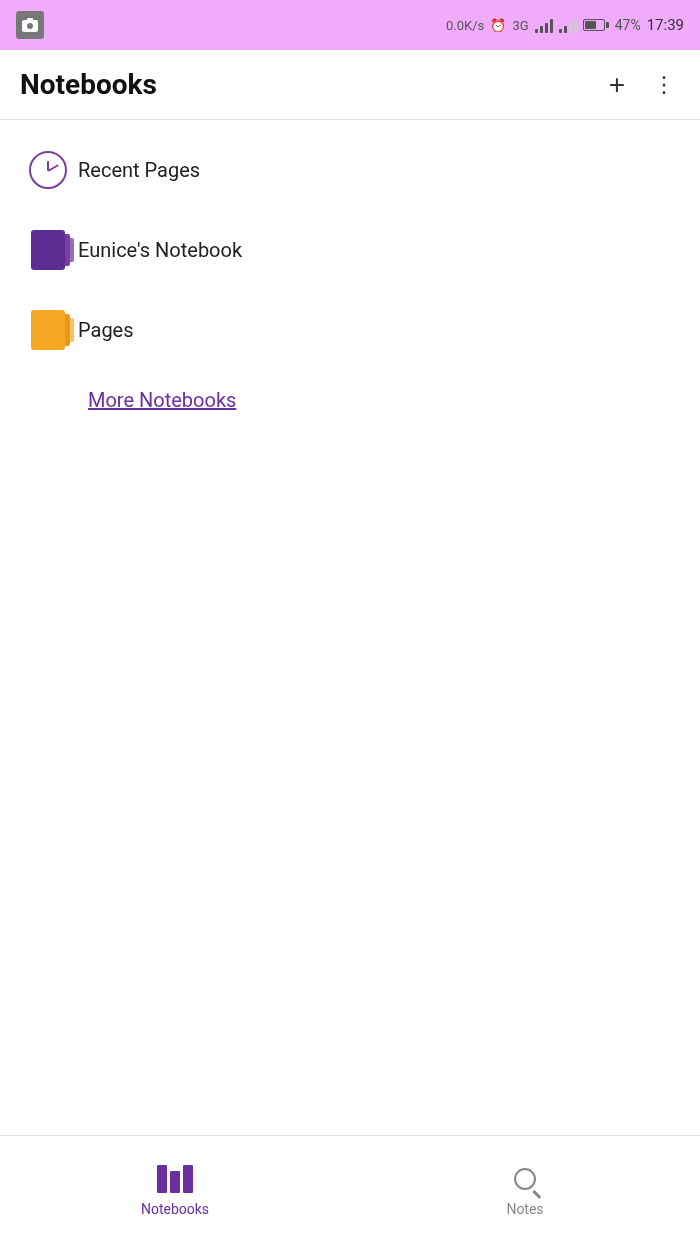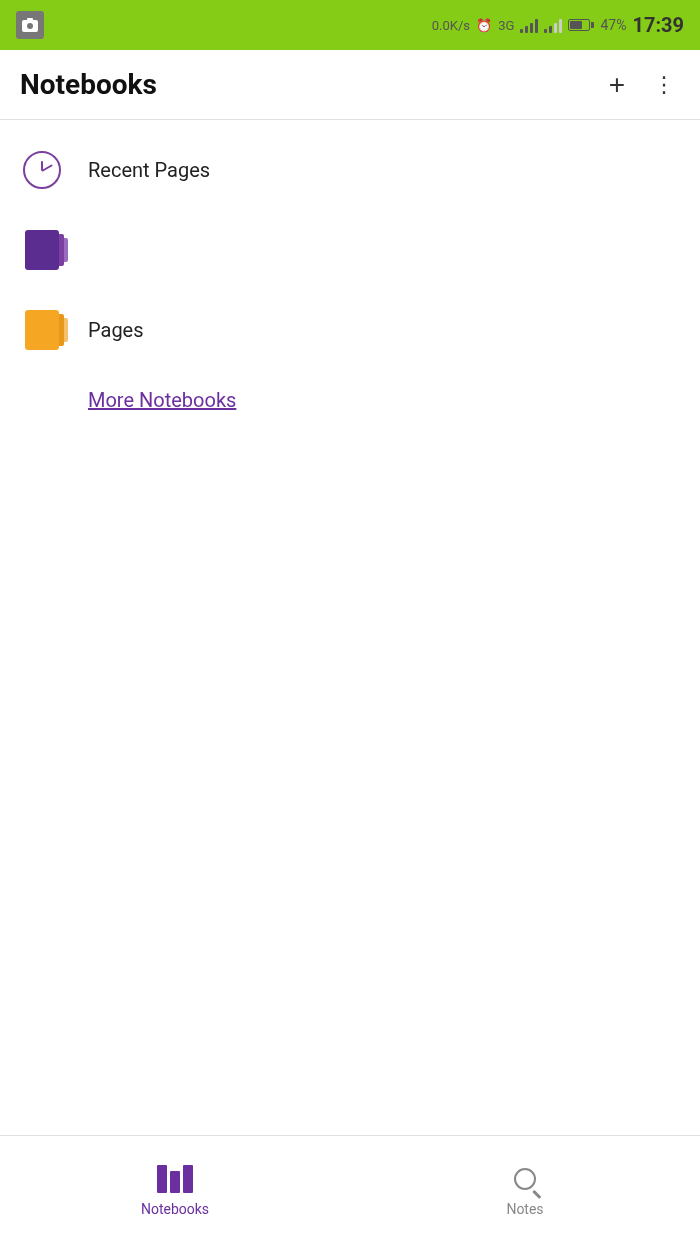--- a/index.html
+++ b/index.html
@@ -9,21 +9,21 @@
       min-height: 1243px;
       font-family: 'Segoe UI', Roboto, Arial, sans-serif;
       background: #ffffff;
       position: relative;
     }
 
     
     .status-bar {
       width: 100%;
       height: 50px;
-      background: #84cc16;
+      background: #f0abfc;
       display: flex;
       align-items: center;
       justify-content: space-between;
       padding: 0 16px;
     }
     .status-bar-left {
       display: flex;
       align-items: center;
     }
     .status-bar-right {
@@ -35,22 +35,22 @@
     }
     .status-icon {
       font-size: 13px;
       color: #555;
     }
     .battery-text {
       font-size: 14px;
       color: #555;
     }
     .time-text {
-      font-size: 20px;
-      font-weight: 700;
+      font-size: 15px;
+      font-weight: 400;
       color: #333;
     }
 
     
     .photo-icon-box {
       width: 28px;
       height: 28px;
       background: #777;
       border-radius: 3px;
       display: flex;
@@ -105,23 +105,23 @@
     
     .main-content {
       flex: 1;
       padding: 10px 0;
     }
 
     
     .list-item {
       display: flex;
       align-items: center;
-      padding: 18px 20px;
+      padding: 18px 26px;
       cursor: pointer;
-      gap: 24px;
+      gap: 8px;
     }
     .item-icon {
       width: 44px;
       height: 44px;
       display: flex;
       align-items: center;
       justify-content: center;
       flex-shrink: 0;
     }
     .item-label {
@@ -436,20 +436,21 @@
         <div class="clock-hand-min"></div>
       </div>
     </div>
     <span class="item-label">Recent Pages</span>
   </div>
 
   <div class="list-item">
     <div class="item-icon">
       <div class="notebook-purple"></div>
     </div>
+    <span class="item-label">Eunice's Notebook</span>
   </div>
 
   <div class="list-item">
     <div class="item-icon">
       <div class="notebook-yellow"></div>
     </div>
     <span class="item-label">Pages</span>
   </div>
 
   <div class="more-notebooks-label">

